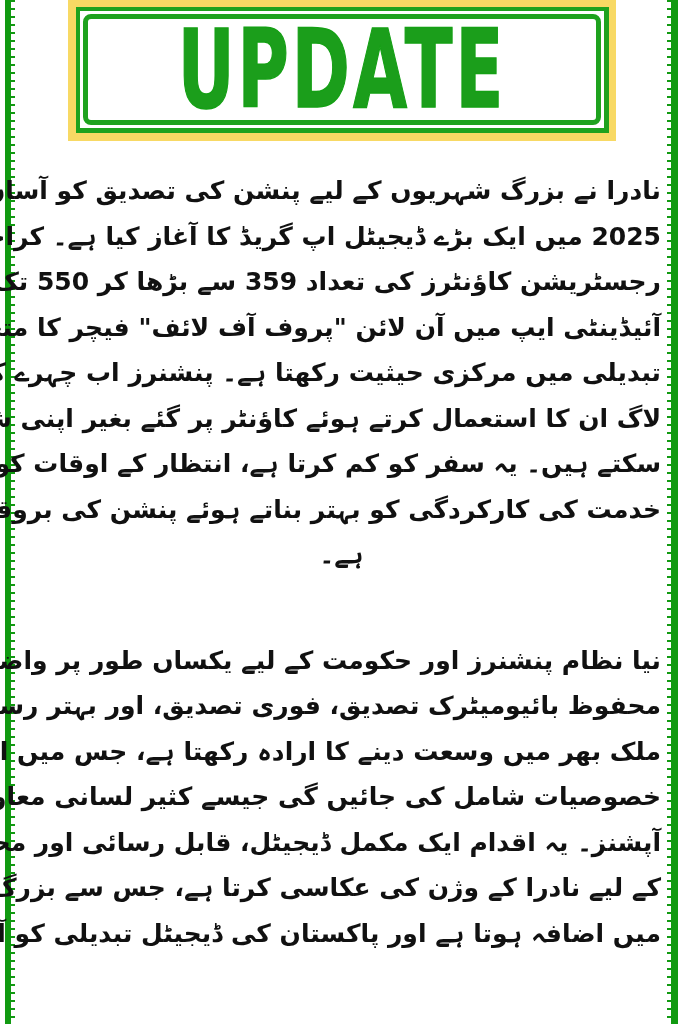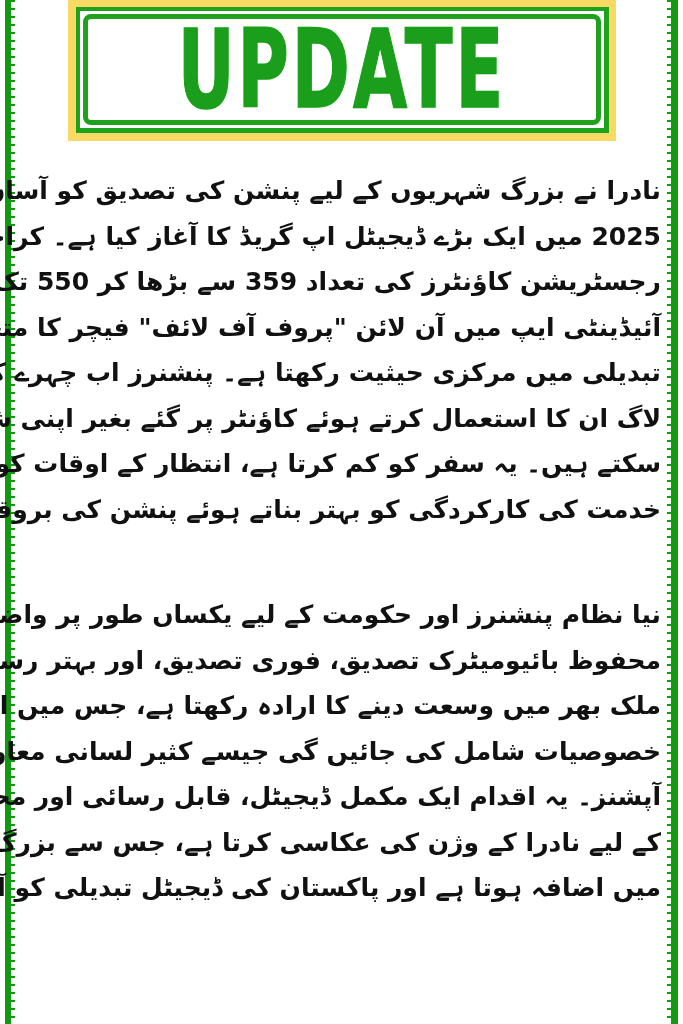--- a/index.html
+++ b/index.html
@@ -151,20 +151,21 @@
   <div class="article">
     <div class="para1">
       <span class="line">نادرا نے بزرگ شہریوں کے لیے پنشن کی تصدیق کو آسان بنانے کے لیے</span>
       <span class="line">2025 میں ایک بڑے ڈیجیٹل اپ گریڈ کا آغاز کیا ہے۔ کراچی میں</span>
       <span class="line">رجسٹریشن کاؤنٹرز کی تعداد 359 سے بڑھا کر 550 تک بڑھانا اور پاک</span>
       <span class="line">آئیڈینٹی ایپ میں آن لائن "پروف آف لائف" فیچر کا متعارف کرانا اس</span>
       <span class="line">تبدیلی میں مرکزی حیثیت رکھتا ہے۔ پنشنرز اب چہرے کی شناخت یا محفوظ</span>
       <span class="line">لاگ ان کا استعمال کرتے ہوئے کاؤنٹر پر گئے بغیر اپنی شناخت کی تصدیق کر</span>
       <span class="line">سکتے ہیں۔ یہ سفر کو کم کرتا ہے، انتظار کے اوقات کو کم کرتا ہے، اور شفافیت اور</span>
       <span class="line">خدمت کی کارکردگی کو بہتر بناتے ہوئے پنشن کی بروقت ادائیگی کو یقینی بناتا</span>
+      <span class="line">ہے۔</span>
     </div>
     <div class="para2">
       <span class="line">نیا نظام پنشنرز اور حکومت کے لیے یکساں طور پر واضح فوائد پیش کرتا ہے، بشمول</span>
       <span class="line">محفوظ بائیومیٹرک تصدیق، فوری تصدیق، اور بہتر رسائی۔ نادرا ان سروسز کو</span>
       <span class="line">ملک بھر میں وسعت دینے کا ارادہ رکھتا ہے، جس میں ایپ میں مزید</span>
       <span class="line">خصوصیات شامل کی جائیں گی جیسے کثیر لسانی معاونت اور وسیع تر بائیومیٹرک</span>
       <span class="line">آپشنز۔ یہ اقدام ایک مکمل ڈیجیٹل، قابل رسائی اور محفوظ پنشن تصدیقی نظام</span>
       <span class="line">کے لیے نادرا کے وژن کی عکاسی کرتا ہے، جس سے بزرگ شہریوں کی سہولت</span>
       <span class="line">میں اضافہ ہوتا ہے اور پاکستان کی ڈیجیٹل تبدیلی کو آگے بڑھانا ہے۔</span>
     </div>

